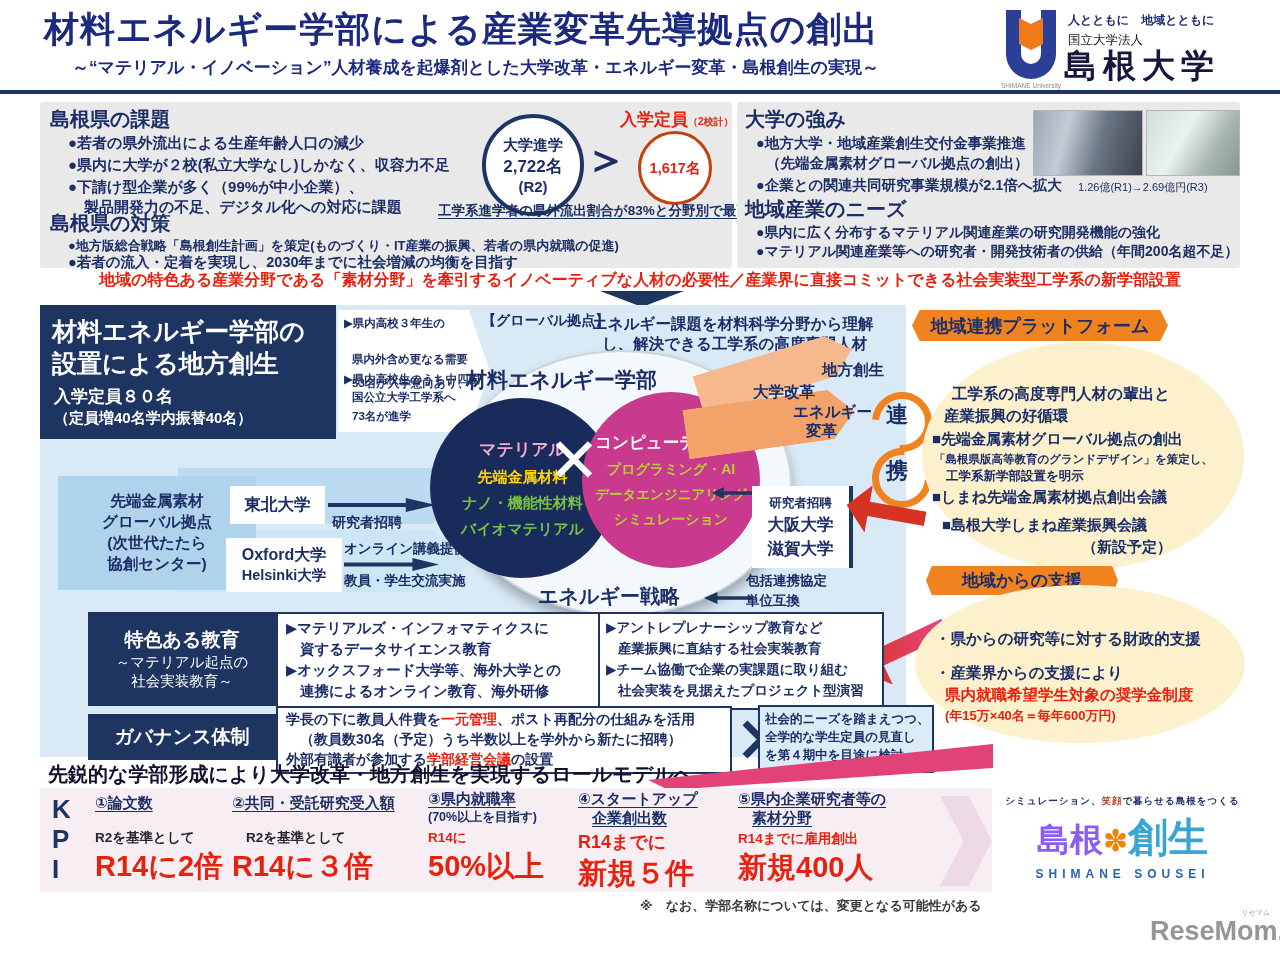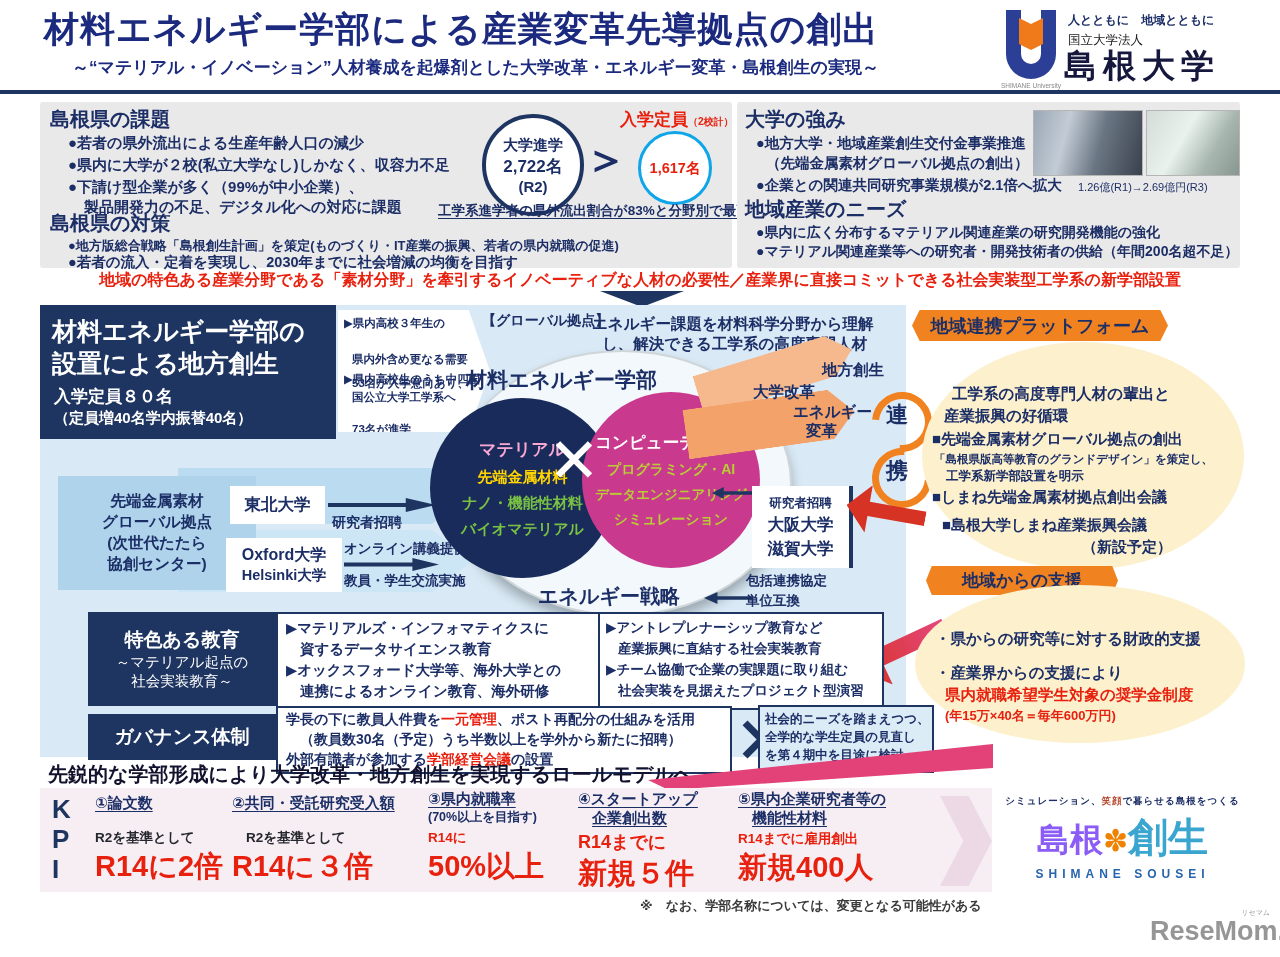--- a/index.html
+++ b/index.html
@@ -59,21 +59,21 @@
 
   <div class="abs" style="left:482px;top:114px;width:94px;height:94px;border:4px solid #1e3561;border-radius:50%;background:#fff;display:flex;flex-direction:column;align-items:center;justify-content:center;">
     <span class="b navy" style="font-size:15px;">大学進学</span>
     <span class="b navy" style="font-size:17px;">2,722名</span>
     <span class="b navy" style="font-size:15px;">(R2)</span>
   </div>
   <div class="abs b navy" style="left:584px;top:130px;font-size:44px;">＞</div>
   <div class="abs" style="left:620px;top:108px;">
     <span class="b red" style="font-size:17px;">入学定員</span><span class="b red" style="font-size:10px;">（2校計）</span>
   </div>
-  <div class="abs" style="left:638px;top:131px;width:68px;height:68px;border:3px solid #0ea5e9;border-radius:50%;background:#fff;display:flex;align-items:center;justify-content:center;">
+  <div class="abs" style="left:638px;top:131px;width:68px;height:68px;border:3px solid #c2410c;border-radius:50%;background:#fff;display:flex;align-items:center;justify-content:center;">
     <span class="b red" style="font-size:14.5px;">1,617名</span>
   </div>
   <div class="abs b navy u" style="left:438px;top:202px;font-size:13.5px;">工学系進学者の県外流出割合が83%と分野別で最高</div>
 
   <div class="abs gray-box" style="left:737px;top:102px;width:503px;height:166px;"></div>
   <div class="abs sec-title" style="left:745px;top:106px;">大学の強み</div>
   <div class="abs navy" style="left:756px;top:134px;font-size:14.5px;font-weight:600;">●地方大学・地域産業創生交付金事業推進</div>
   <div class="abs navy" style="left:766px;top:154px;font-size:14.5px;font-weight:600;">（先端金属素材グローバル拠点の創出）</div>
   <div class="abs navy" style="left:756px;top:176px;font-size:14.5px;font-weight:600;">●企業との関連共同研究事業規模が2.1倍へ拡大</div>
   <div class="abs navy" style="left:1078px;top:180px;font-size:11px;">1.26億(R1)→2.69億円(R3)</div>
@@ -94,21 +94,21 @@
     <div class="b" style="position:absolute;left:14px;top:80px;font-size:17px;">入学定員８０名</div>
     <div class="b" style="position:absolute;left:14px;top:104px;font-size:15px;">（定員増40名学内振替40名）</div>
   </div>
 
   <div class="abs chev-right" style="left:338px;top:310px;width:152px;height:122px;background:#fff;">
     <div class="b navy" style="position:absolute;left:6px;top:6px;font-size:11.5px;">▶県内高校３年生の</div>
     <div class="b navy" style="position:absolute;left:14px;top:24px;font-size:11.5px;margin-top:42px;">53名が入学意向あり、</div>
     <div class="b navy" style="position:absolute;left:14px;top:42px;font-size:11.5px;">県内外含め更なる需要</div>
     <div class="b navy" style="position:absolute;left:6px;top:62px;font-size:11.5px;">▶県内高校生のうち中四国</div>
     <div class="b navy" style="position:absolute;left:14px;top:80px;font-size:11.5px;">国公立大学工学系へ</div>
-    <div class="b navy" style="position:absolute;left:14px;top:112px;font-size:11.5px;">73名が進学</div>
+    <div class="b navy" style="position:absolute;left:14px;top:99px;font-size:11.5px;">73名が進学</div>
   </div>
 
   <div class="abs b navy" style="left:482px;top:312px;font-size:14px;">【グローバル拠点】</div>
   <div class="abs navy" style="left:592px;top:314px;font-size:15.5px;font-weight:600;">エネルギー課題を材料科学分野から理解</div>
   <div class="abs navy" style="left:602px;top:334px;font-size:15.5px;font-weight:600;">し、解決できる工学系の高度専門人材</div>
 
   <div class="abs" style="left:452px;top:350px;width:336px;height:262px;border-radius:50%;background:#f2f8fb;border:2px solid #cfd6da;box-shadow:0 8px 12px rgba(0,0,0,0.28);"></div>
   <div class="abs b navy" style="left:466px;top:366px;font-size:21px;">材料エネルギー学部</div>
 
   <div class="abs chev-right" style="left:178px;top:468px;width:295px;height:56px;background:#badbf0;"></div>
@@ -257,21 +257,21 @@
     <div class="b red" style="font-size:29px;">50%以上</div>
   </div>
   <div class="abs" style="left:578px;top:790px;">
     <div class="b navy u" style="font-size:15px;">④スタートアップ</div>
     <div class="b navy u" style="font-size:15px;margin-left:14px;">企業創出数</div>
     <div class="b red" style="font-size:18px;margin-top:2px;">R14までに</div>
     <div class="b red" style="font-size:29px;">新規５件</div>
   </div>
   <div class="abs" style="left:738px;top:790px;">
     <div class="b navy u" style="font-size:15px;">⑤県内企業研究者等の</div>
-    <div class="b navy u" style="font-size:15px;margin-left:14px;">機能性材料</div>
+    <div class="b navy u" style="font-size:15px;margin-left:14px;">素材分野</div>
     <div class="b red" style="font-size:13.5px;margin-top:2px;">R14までに雇用創出</div>
     <div class="b red" style="font-size:29px;">新規400人</div>
   </div>
   <div class="abs" style="left:640px;top:897px;font-size:13px;color:#3a3a3a;font-weight:600;">※　なお、学部名称については、変更となる可能性がある</div>
 
   <div class="abs" style="left:1000px;top:795px;width:245px;">
     <div style="text-align:center;font-size:9.5px;font-weight:bold;color:#1c2e66;letter-spacing:1px;"><span>シミュレーション、</span><span style="color:#b5452a;">笑顔</span><span>で暮らせる島根をつくる</span></div>
     <div style="text-align:center;margin-top:2px;">
       <span class="b" style="font-size:33px;color:#8b5cf6;">島根</span><span class="b" style="font-size:30px;color:#ef8200;">✽</span><span class="b" style="font-size:40px;color:#3aa6d0;">創生</span>
     </div>

